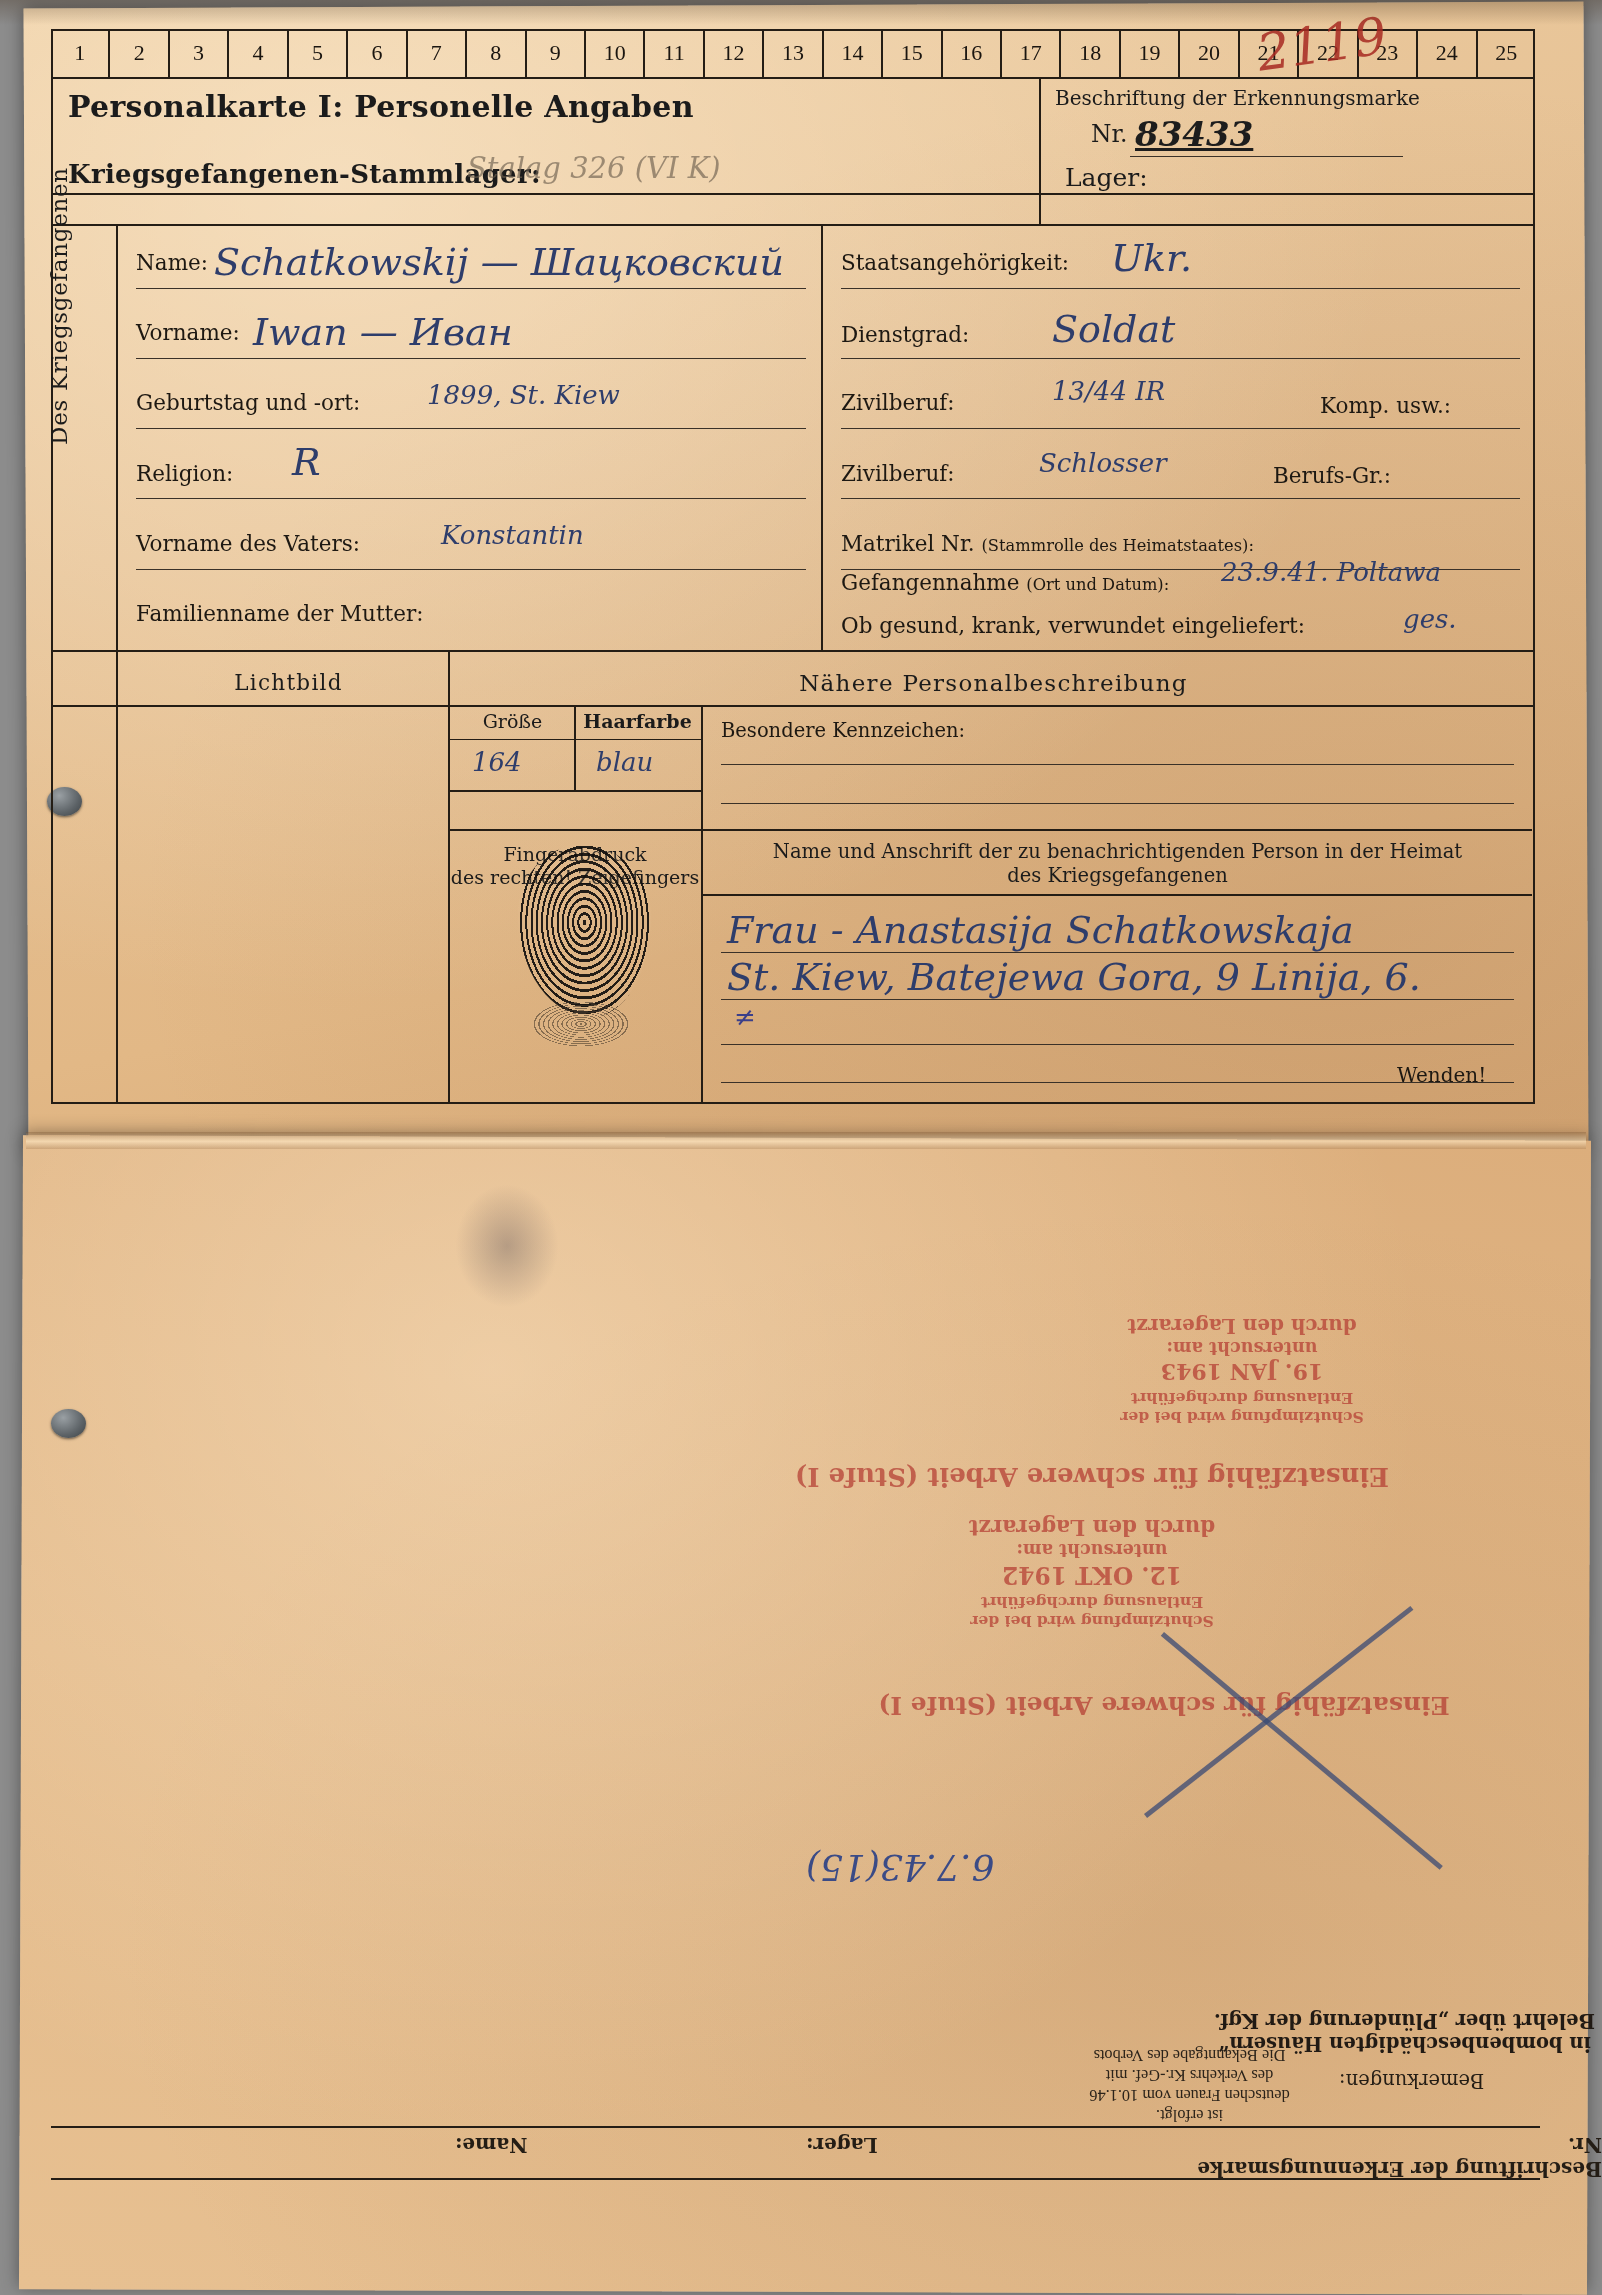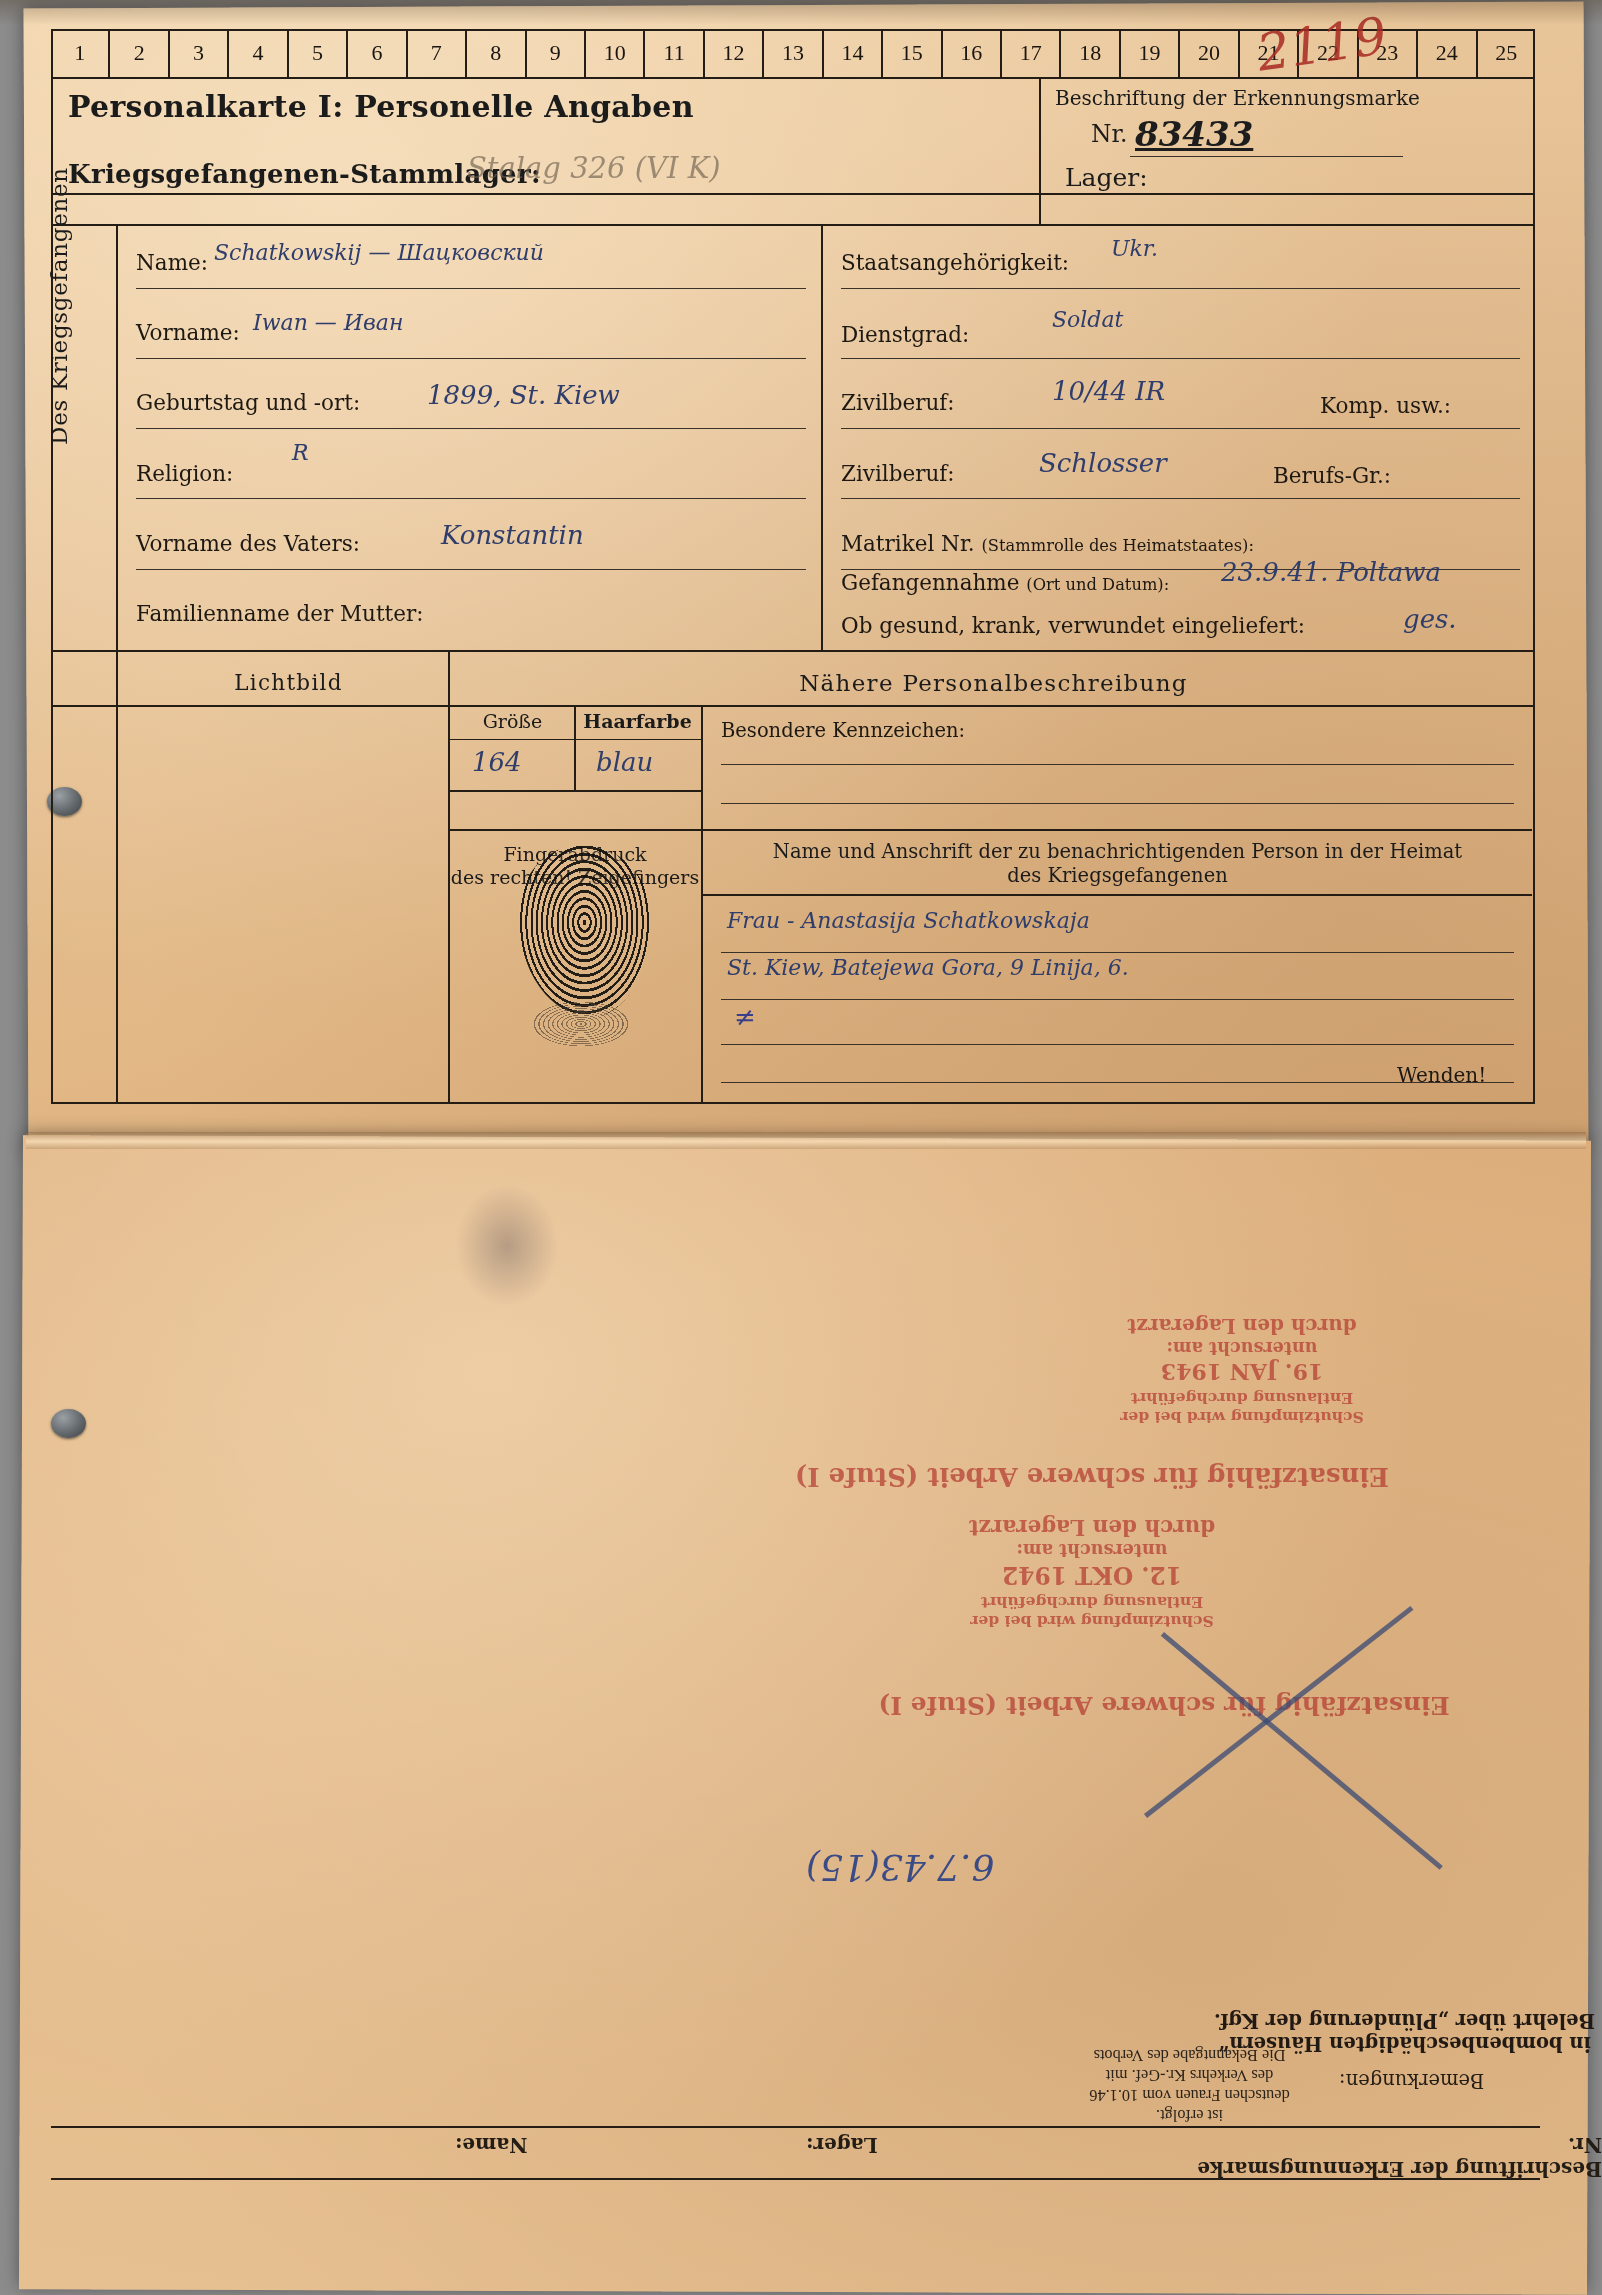--- a/index.html
+++ b/index.html
@@ -162,21 +162,21 @@
     font-size: 16.3px;
   }
   
   .hand {
     position: absolute;
     font-family: "DejaVu Serif", serif;
     font-style: italic;
     color: #2e3d6b;
     white-space: nowrap;
   }
-  .hand.lg { font-size: 22px; }
+  .hand.lg { font-size: 38px; }
   .hand.md { font-size: 26px; }
   .hand-red {
     color: #a82a22;
   }
   .hand-blk { color: #1d1d1d; text-decoration: underline; }
   .faded {
     color: #6f6150;
     opacity: 0.65;
   }
   
@@ -368,21 +368,21 @@
 
     <div class="flabel" style="left:790px; top:221px;">Staatsangehörigkeit:</div>
     <div class="hand lg" style="left:1060px; top:207px;">Ukr.</div>
     <div class="rule thin h" style="left:790px; top:259px; width:679px; height:1.3px;"></div>
 
     <div class="flabel" style="left:790px; top:293px;">Dienstgrad:</div>
     <div class="hand lg" style="left:1001px; top:278px;">Soldat</div>
     <div class="rule thin h" style="left:790px; top:329px; width:679px; height:1.3px;"></div>
 
     <div class="flabel" style="left:790px; top:361px;">Zivilberuf:</div>
-    <div class="hand md" style="left:1001px; top:347px;">10/44 IR</div>
+    <div class="hand md" style="left:1001px; top:347px;">13/44 IR</div>
     <div class="flabel" style="left:1269px; top:364px;">Komp. usw.:</div>
     <div class="rule thin h" style="left:790px; top:399px; width:679px; height:1.3px;"></div>
 
     <div class="flabel" style="left:790px; top:432px;">Zivilberuf:</div>
     <div class="hand md" style="left:988px; top:419px;">Schlosser</div>
     <div class="flabel" style="left:1222px; top:434px;">Berufs-Gr.:</div>
     <div class="rule thin h" style="left:790px; top:469px; width:679px; height:1.3px;"></div>
 
     <div class="flabel" style="left:790px; top:502px;">
       <span>Matrikel Nr.</span>

